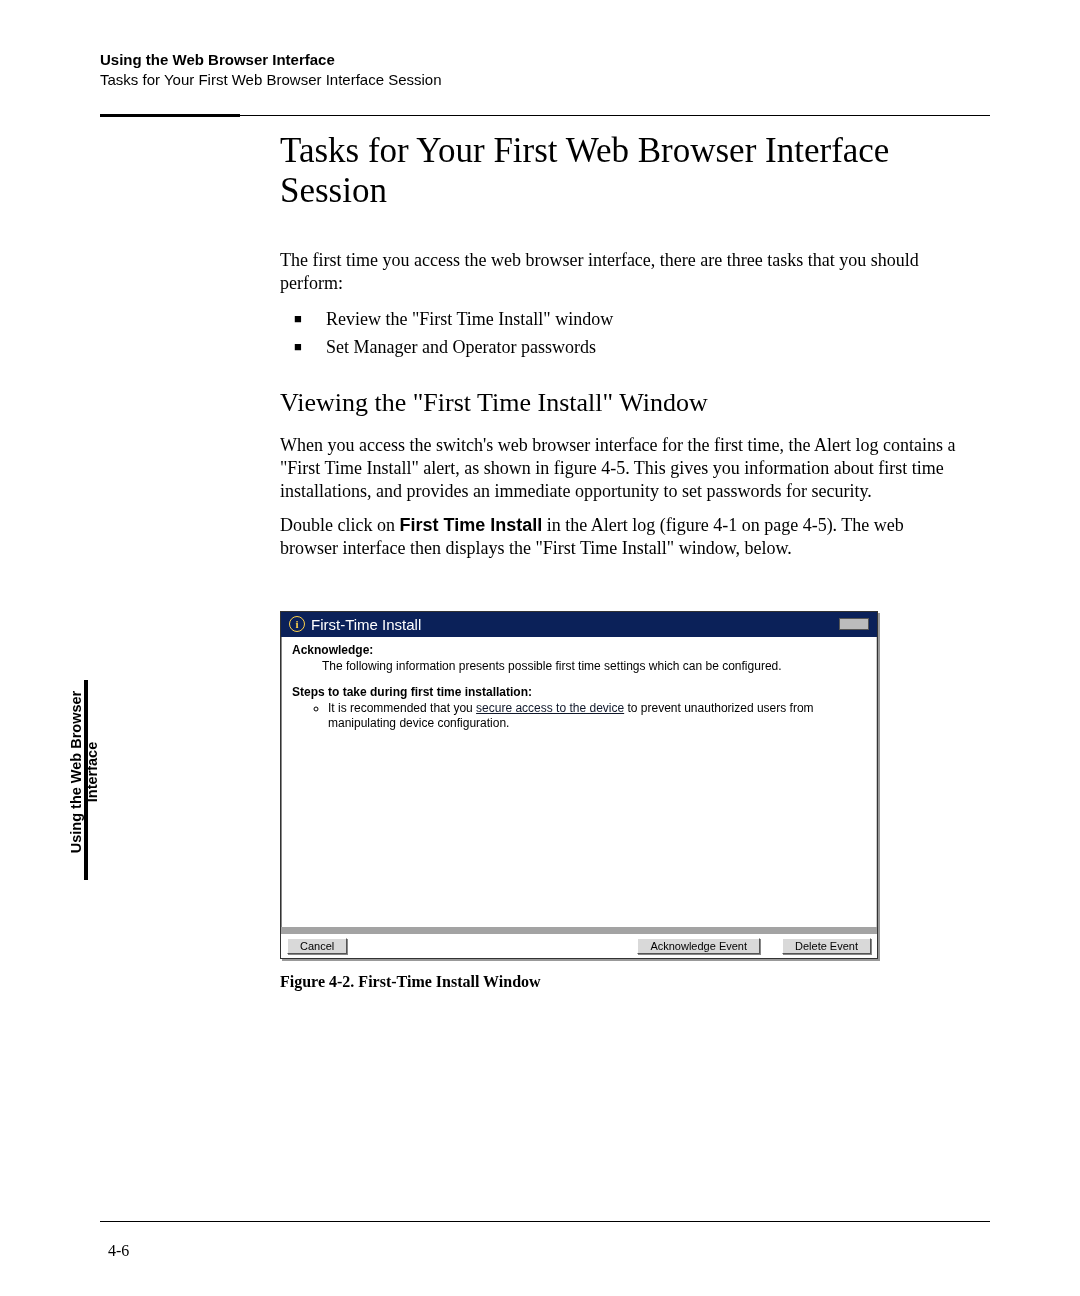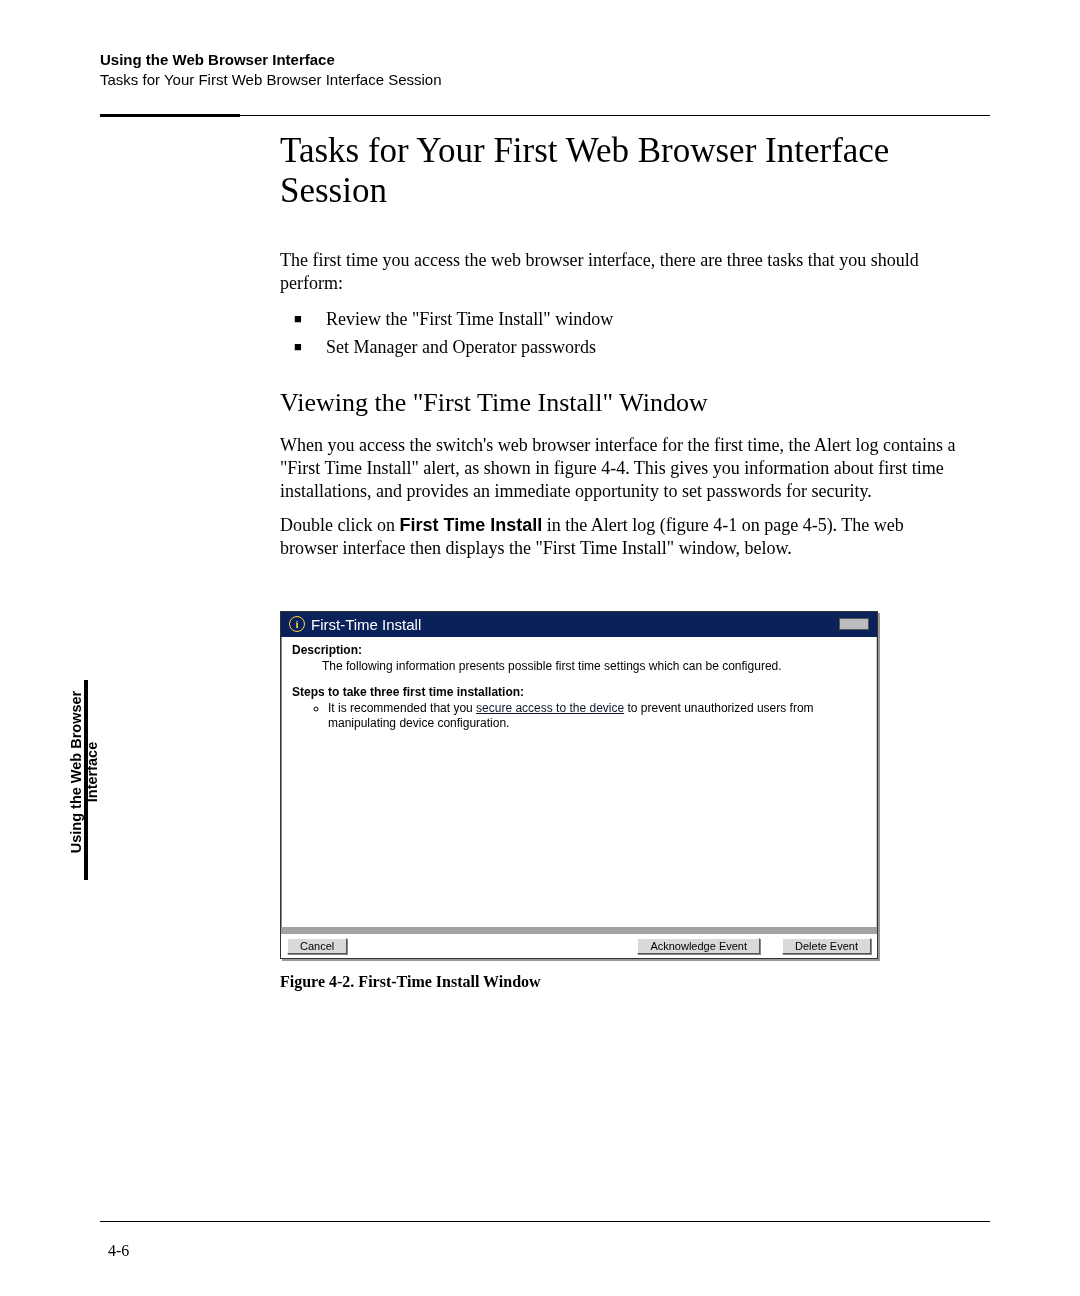--- a/index.html
+++ b/index.html
@@ -213,39 +213,39 @@
 
     <p class="body">The first time you access the web browser interface, there are three tasks that you should perform:</p>
 
     <ul class="square">
       <li>Review the "First Time Install" window</li>
       <li>Set Manager and Operator passwords</li>
     </ul>
 
     <h2 class="subsection">Viewing the "First Time Install" Window</h2>
 
-    <p class="body">When you access the switch's web browser interface for the first time, the Alert log contains a "First Time Install" alert, as shown in figure 4-4. This gives you information about first time installations, and provides an immediate opportunity to set passwords for security.</p>
+    <p class="body">When you access the switch's web browser interface for the first time, the Alert log contains a "First Time Install" alert, as shown in figure 4-5. This gives you information about first time installations, and provides an immediate opportunity to set passwords for security.</p>
 
     <p class="body">
       <span>Double click on </span><span class="bold-inline">First Time Install</span><span> in the Alert log (figure 4-1 on page 4-5). The web browser interface then displays the "First Time Install" window, below.</span>
     </p>
 
     <div class="figure-wrap">
       <div class="screenshot">
         <div class="ss-title">
           <span class="left">
             <span class="info-icon">i</span>
             <span>First-Time Install</span>
           </span>
           <span class="win-btns"></span>
         </div>
         <div class="ss-body">
-          <div class="desc-label">Description:</div>
+          <div class="desc-label">Acknowledge:</div>
           <div class="desc-text">The following information presents possible first time settings which can be configured.</div>
-          <div class="steps-label">Steps to take three first time installation:</div>
+          <div class="steps-label">Steps to take during first time installation:</div>
           <ul class="step">
             <li>
               <span>It is recommended that you </span><a class="fakelink" href="#">secure access to the device</a><span> to prevent unauthorized users from manipulating device configuration.</span>
             </li>
           </ul>
         </div>
         <div class="ss-footer">
           <button class="ss-btn">Cancel</button>
           <span class="right">
             <button class="ss-btn">Acknowledge Event</button>

